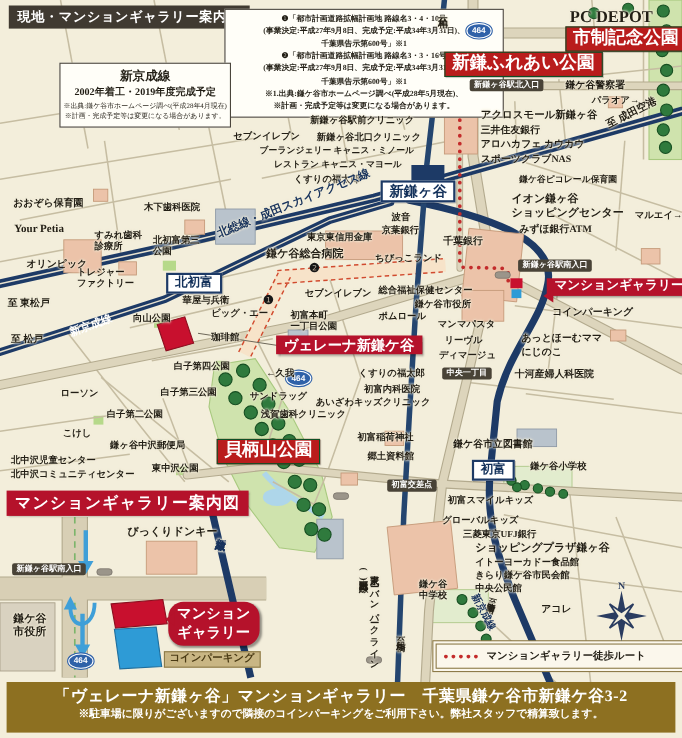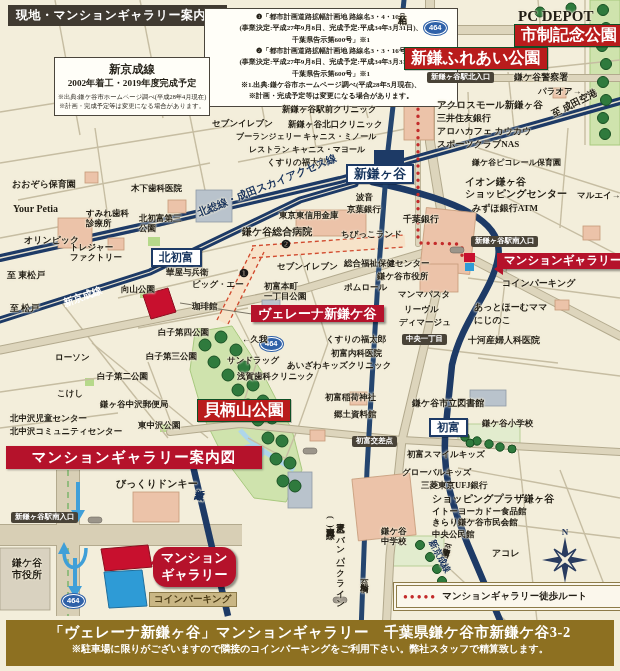--- a/index.html
+++ b/index.html
@@ -32,21 +32,21 @@
   #map-title{position:absolute;left:8px;top:5px;background:#403a31;color:#fff;font-weight:700;
        font-size:12px;padding:2px 8px;letter-spacing:.5px;}
   .notebox{position:absolute;background:#fffef8;border:1px solid #4a453c;color:#221e15;}
   #note-roads{left:204px;top:8px;width:248px;padding:3px 2px;font-size:7.1px;line-height:1.6;
        text-align:center;white-space:pre-line;font-weight:600;}
   #note-rail{left:54px;top:57px;width:150px;padding:4px 2px;text-align:center;}
   #note-rail .t1{font-size:11.5px;font-weight:700;}
   #note-rail .t2{font-size:10.5px;font-weight:700;}
   #note-rail .t3{font-size:9.2px;font-weight:700;}
   #note-rail .t4{font-size:6.3px;white-space:pre-line;line-height:1.5;margin-top:2px;}
-  #inset-title{position:absolute;left:6px;top:446px;width:256px;background:#b5122b;color:#fff;
+  #inset-title{position:absolute;left:6px;top:446px;width:220px;background:#b5122b;color:#fff;
        font-weight:700;font-size:14.5px;text-align:center;padding:2px 0;letter-spacing:1px;
        box-shadow:1px 1px 2px rgba(0,0,0,.35);}
   #gallery-box-inset{position:absolute;left:153px;top:547px;background:#b5122b;color:#fff;
        font-weight:700;font-size:13px;line-height:1.3;padding:3px 8px;text-align:center;
        white-space:pre-line;box-shadow:1.5px 1.5px 2px rgba(0,0,0,.4);border-radius:14px;}
   #legend{position:absolute;left:396px;top:585px;width:220px;background:#fbf7ec;
        border:1px solid #8d7b49;box-shadow:0 0 0 2px #fbf7ec,0 0 0 3px #8d7b49;
        display:flex;align-items:center;gap:5px;padding:4px 6px;}
   #legend .dots{color:#c32b2b;font-size:8px;letter-spacing:2px;font-weight:700;}
   #legend .txt{font-size:9.5px;font-weight:700;color:#221e15;}

